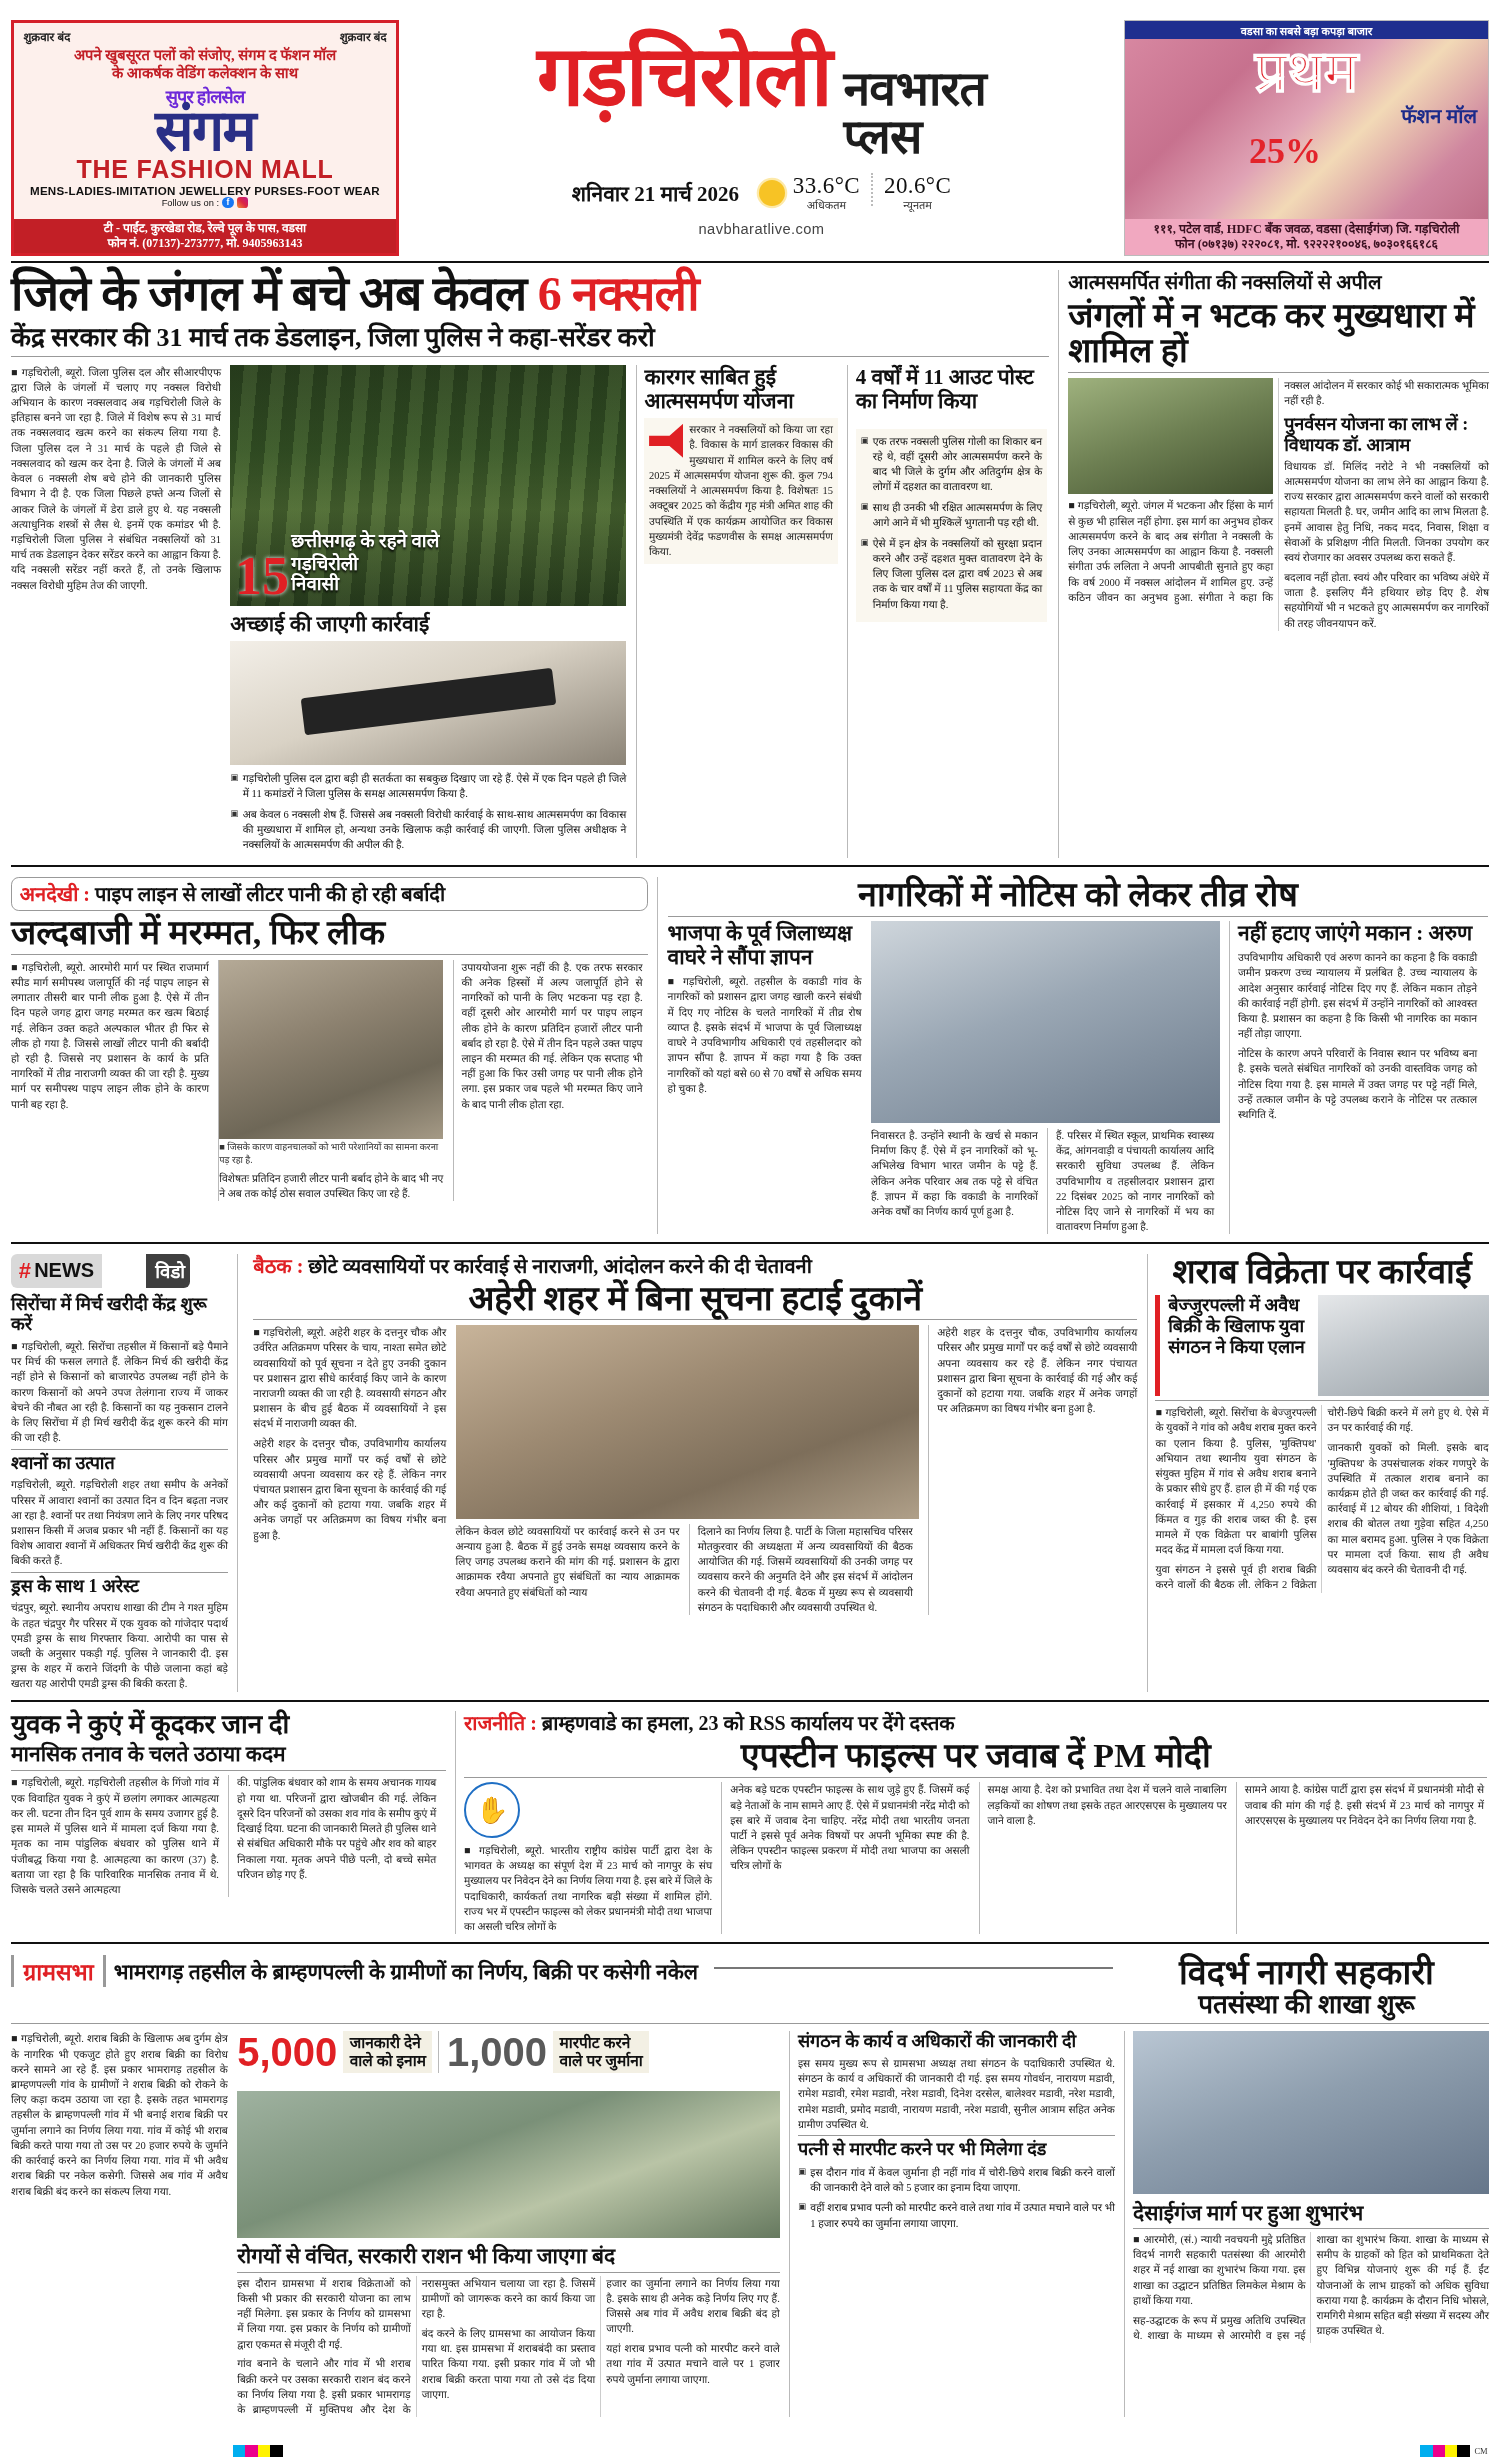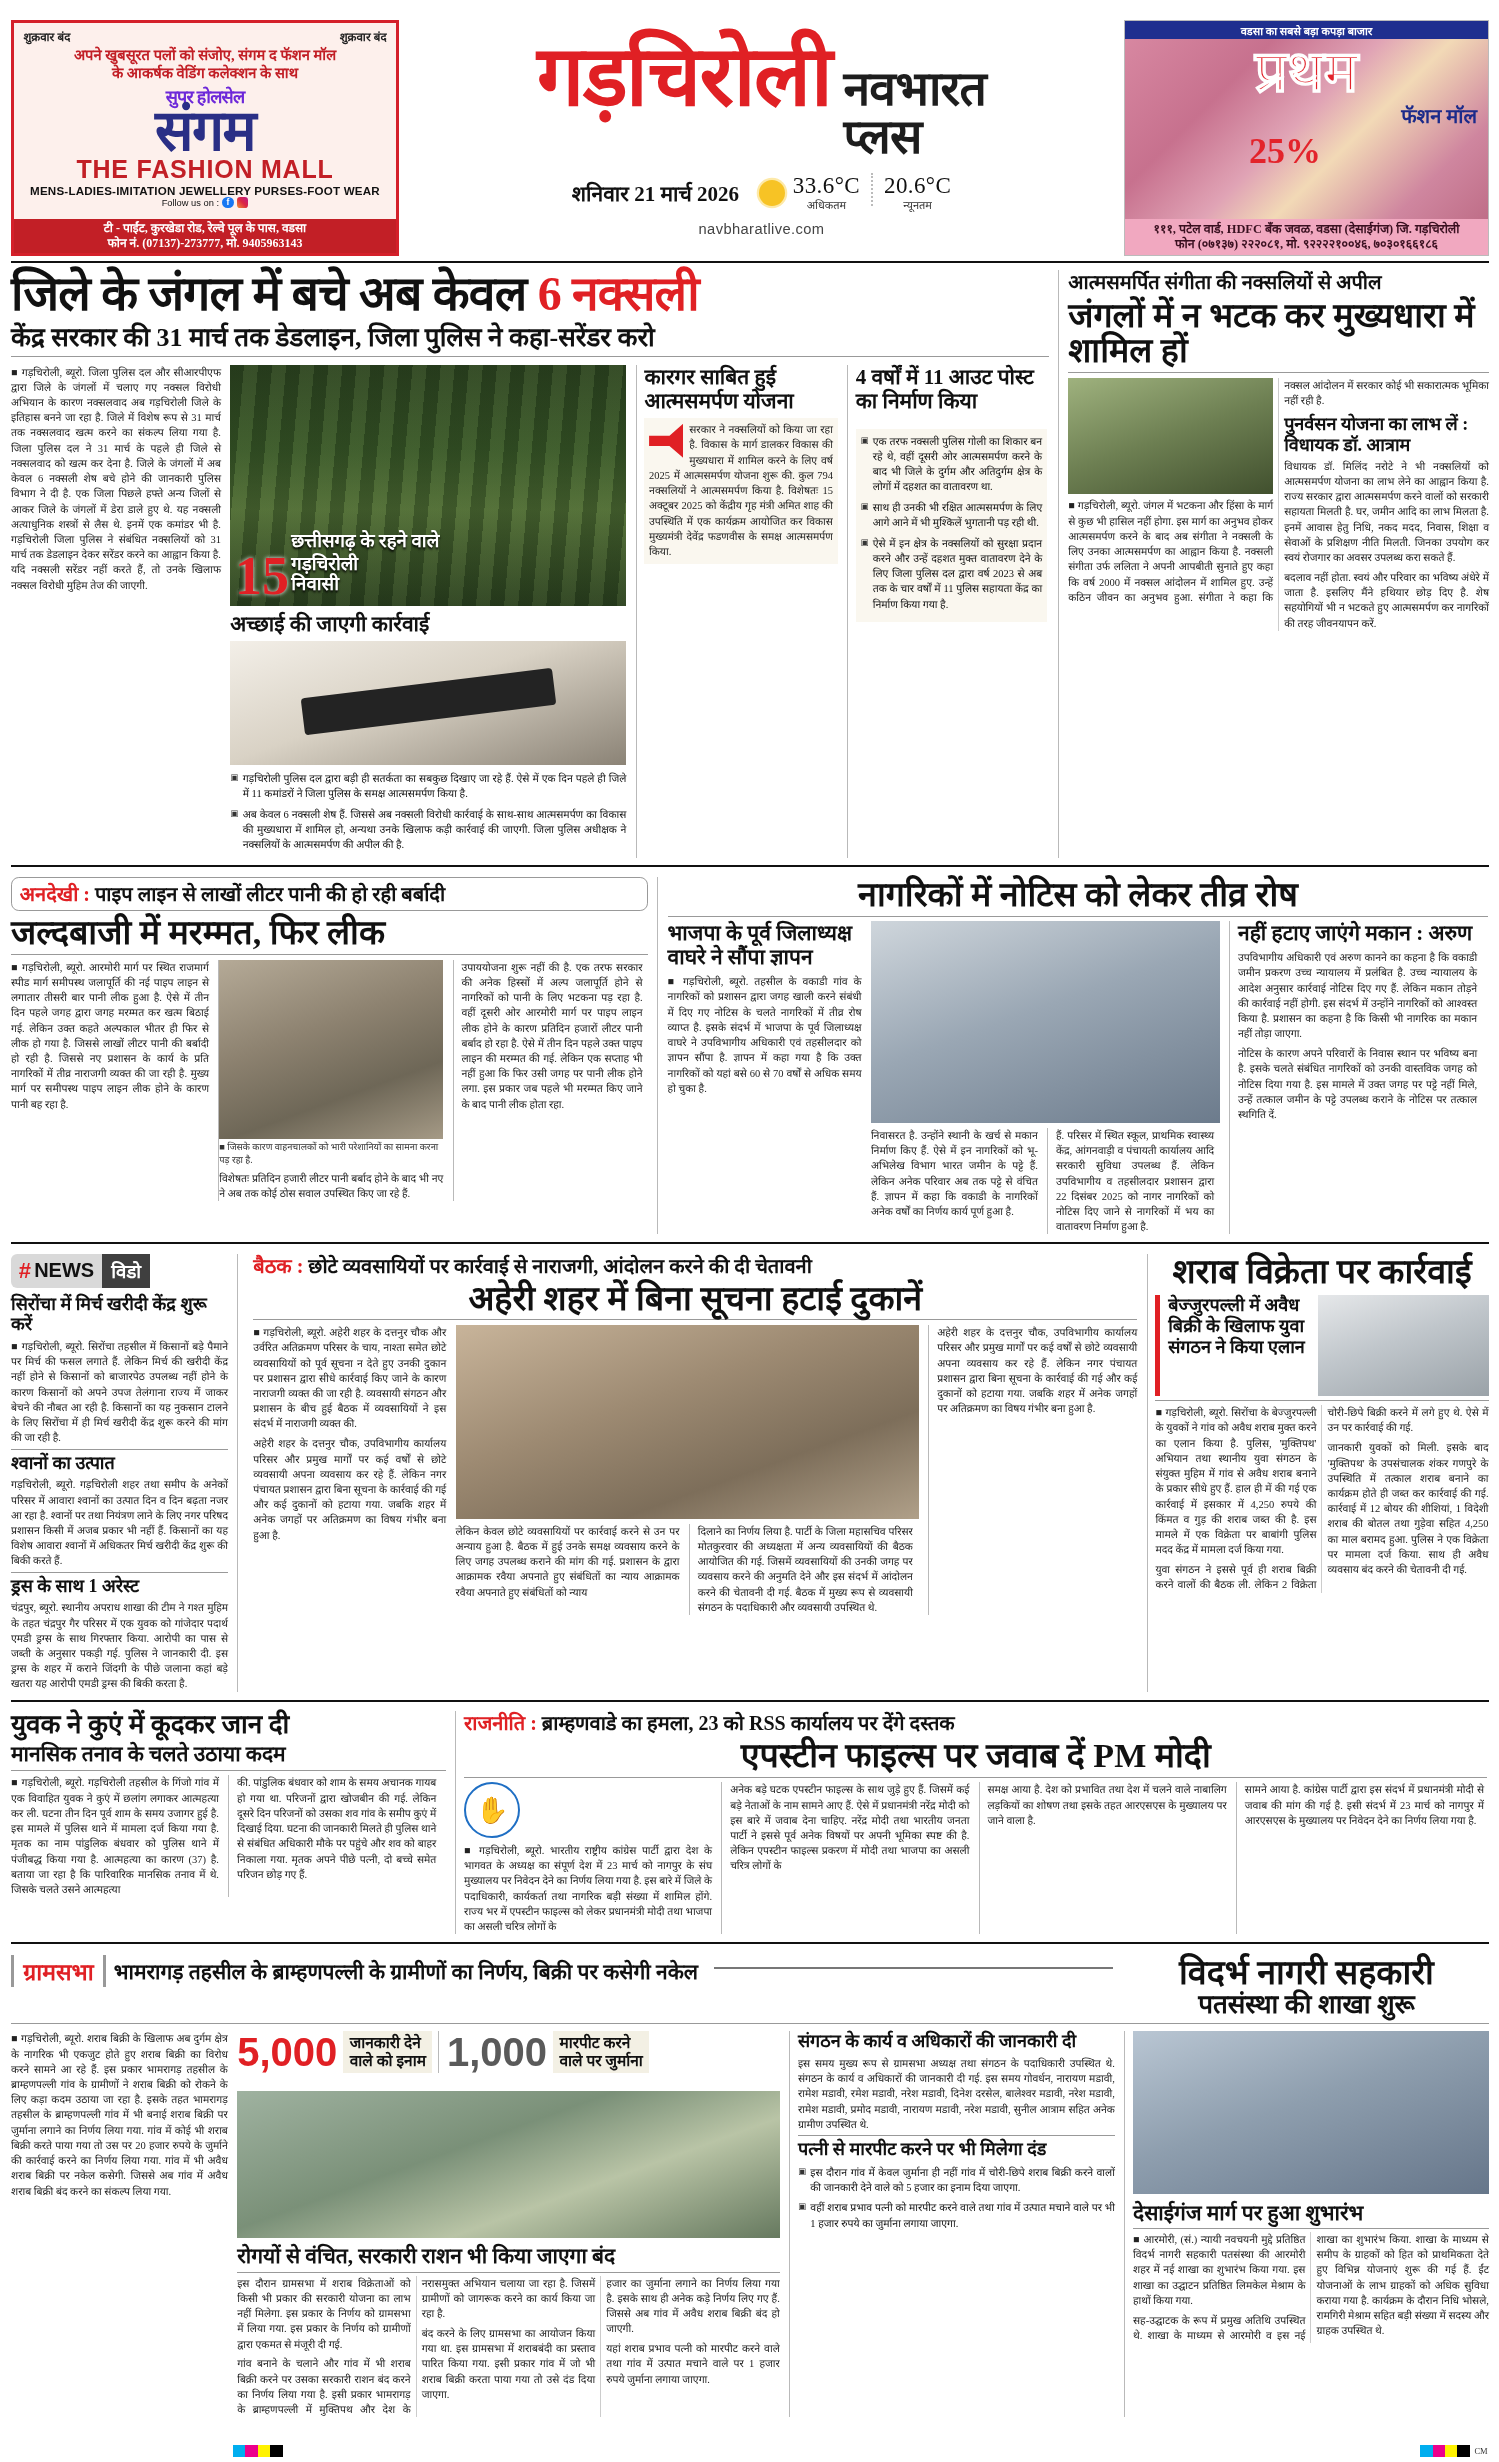--- a/index.html
+++ b/index.html
@@ -117,21 +117,21 @@
   .col2 { column-count:2; column-gap:11px; column-rule:0.8px solid #ccc; }
 
   
   .sec3 { display:flex; gap:9.3px; margin-top:9.3px; }
   .s3a { width: 217px; }
   .s3b { width: 900px; padding-left:15px; border-left:0.8px solid #b9b9b9;}
   .s3c { width: 342px; padding-left:7.8px; border-left:0.8px solid #b9b9b9;}
   .news-chip { display:flex; align-items:stretch; height:34px; border-radius:6.2px; overflow:hidden; width:179px;}
   .news-chip .a { background:#d9d9d9; color:#111; font-weight:900; font-size:20px; padding:1.6px 7.8px; display:flex; align-items:center; gap:3.1px; font-family:"Liberation Sans",sans-serif;}
   .news-chip .a .hash { color:#e02024; font-size:22px;}
-  .news-chip .b { background:#3f3f3f; color:#fff; font-weight:800; font-size:18.6px; padding:1.6px 9.3px; display:flex; align-items:center;}
+  .news-chip .b { background:#3f3f3f; color:#fff; font-weight:800; font-size:18.6px; padding:1.6px 9.3px; display:flex; align-items:center;margin-left:44px;}
   .photo-group { height:194px; background:linear-gradient(160deg,#c8b49a,#9d8a72 40%,#7d6e5a 70%,#b0a089); }
   .photo-bottles { height:155px; background:linear-gradient(160deg,#e6e8ea,#c0c6cb 45%,#9aa2a8); position:relative;}
   .redbar-l { border-left:5.4px solid #e02024; padding-left:7.8px;}
 
   
   .sec4 { display:flex; gap:9.3px; margin-top:9.3px; }
   .s4a { width: 435px; }
   .s4b { width: 1032px; padding-left:7.8px; border-left:0.8px solid #b9b9b9;}
   .congress-logo{width:56px;height:56px;border-radius:50%;border:2.3px solid #1f6fc4;display:flex;align-items:center;justify-content:center;}
   .congress-logo .hand{font-size:26px;color:#1f6fc4;}

